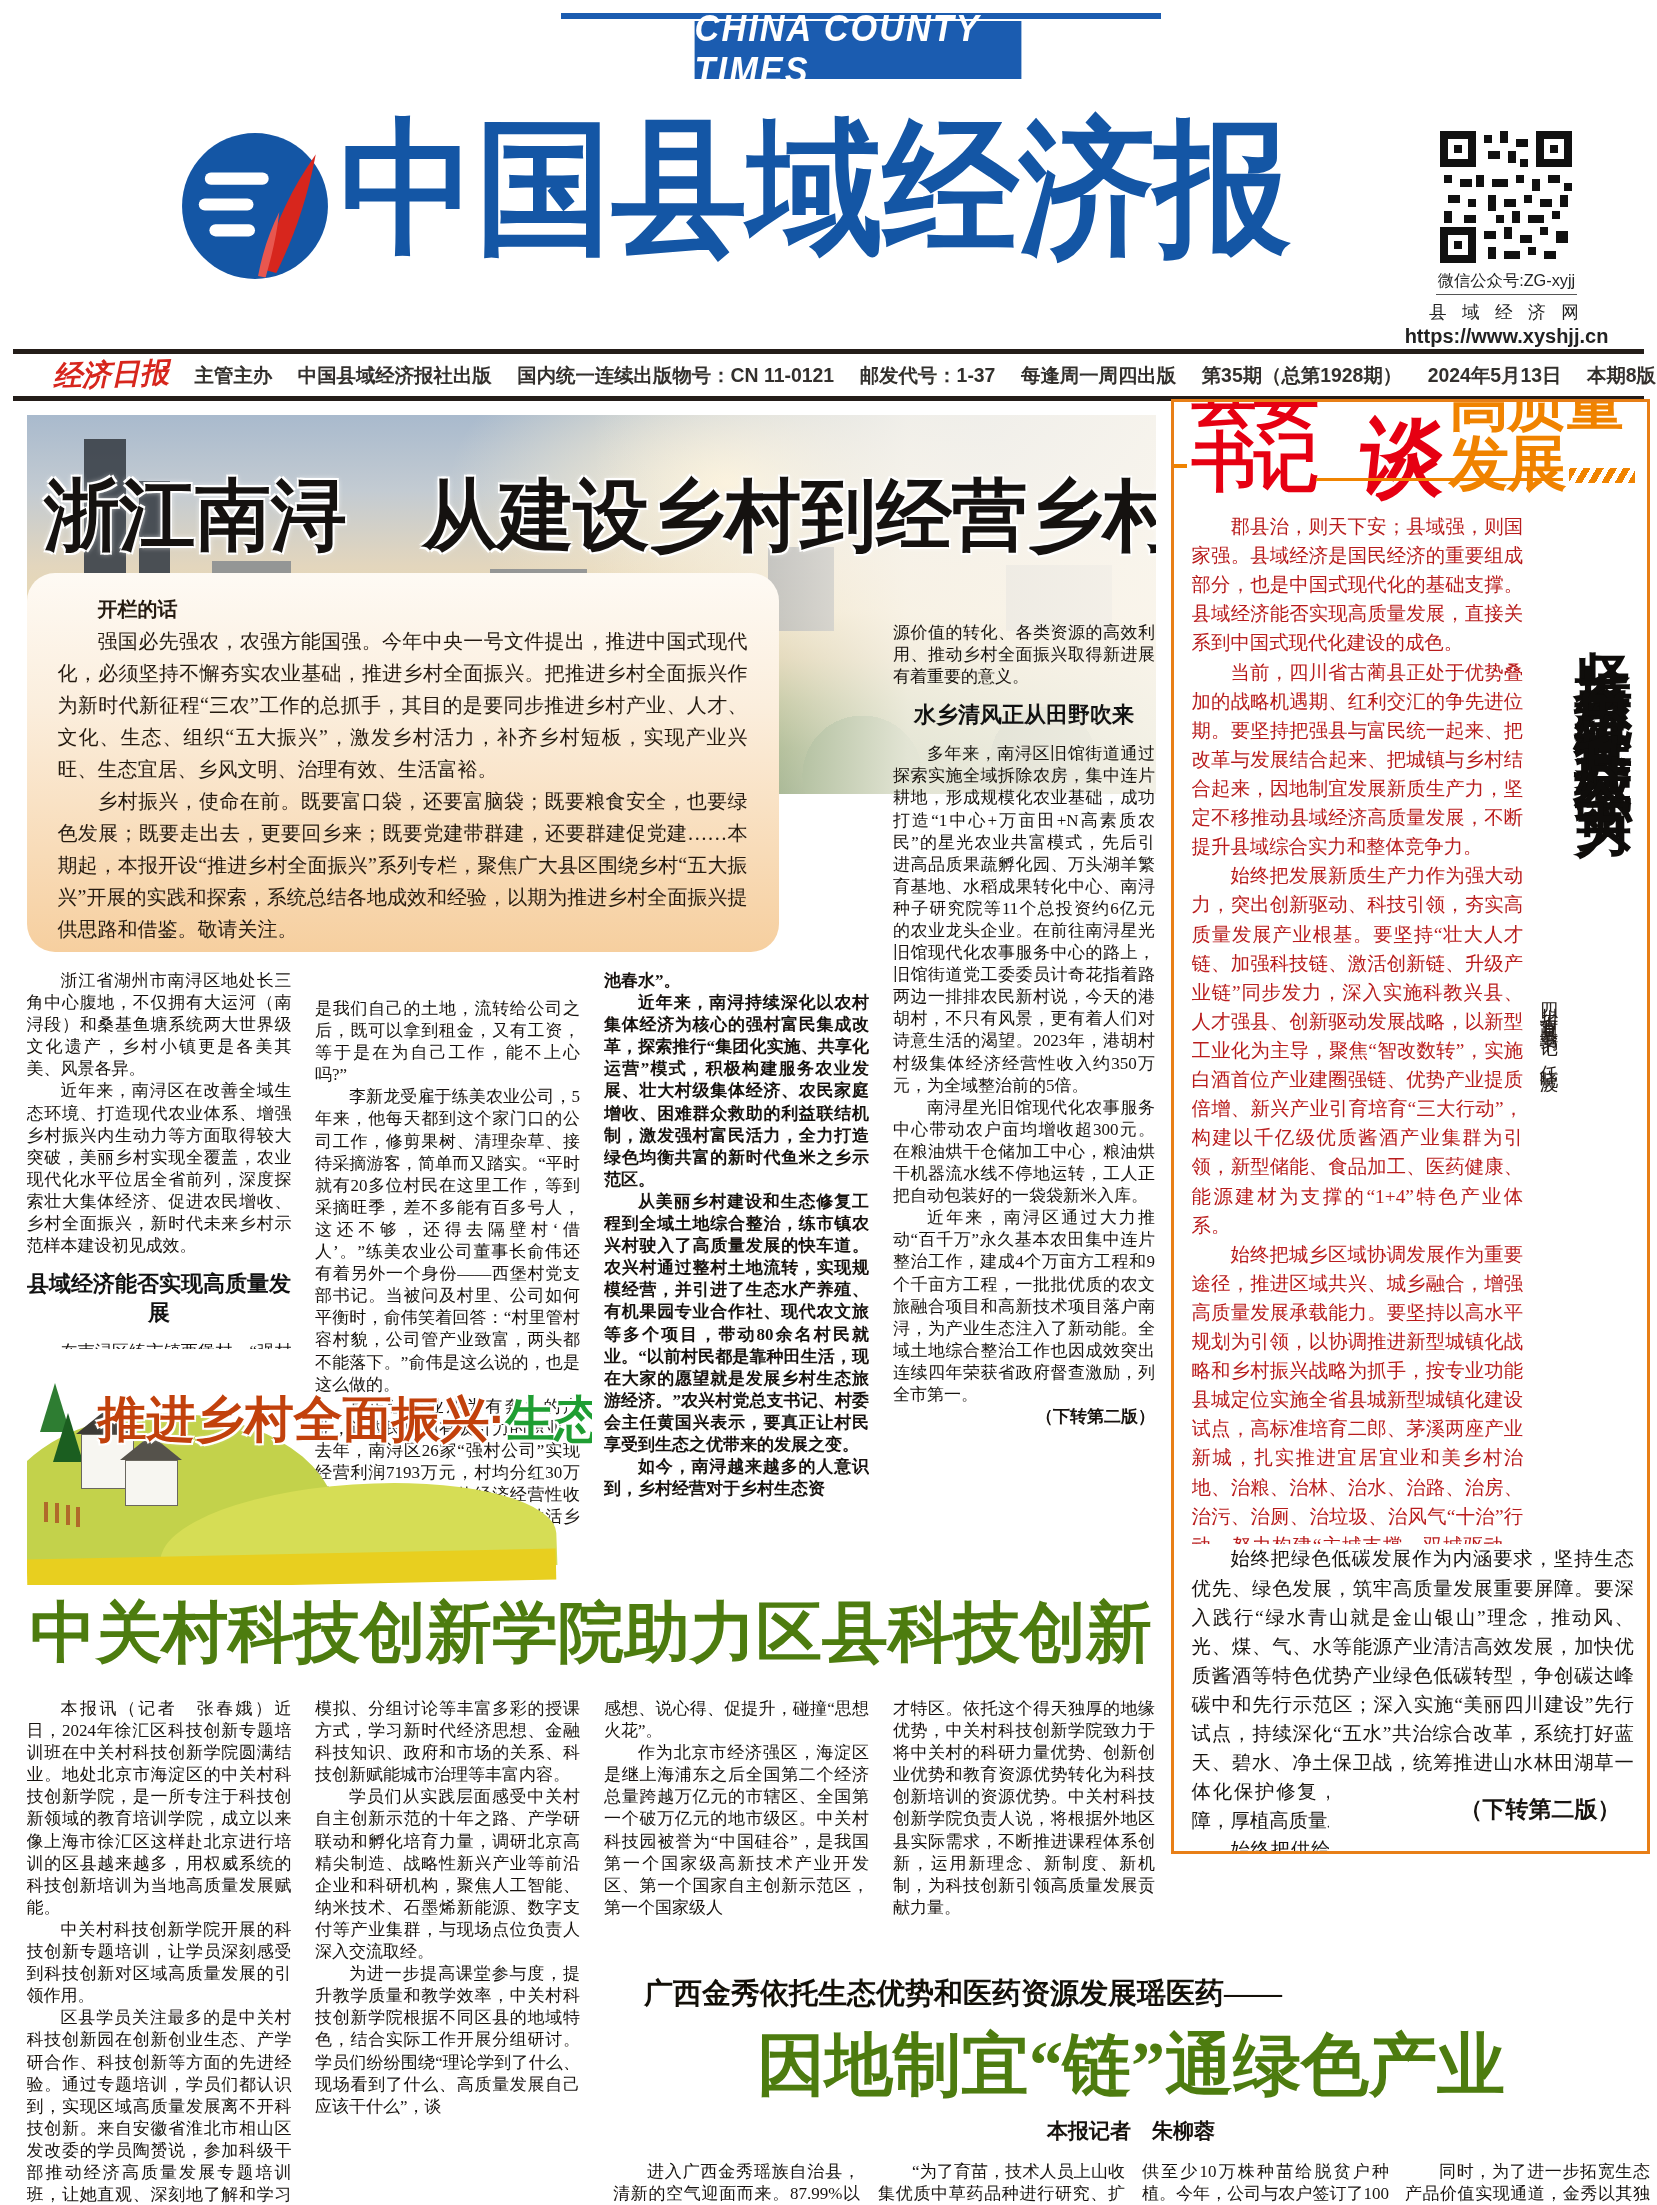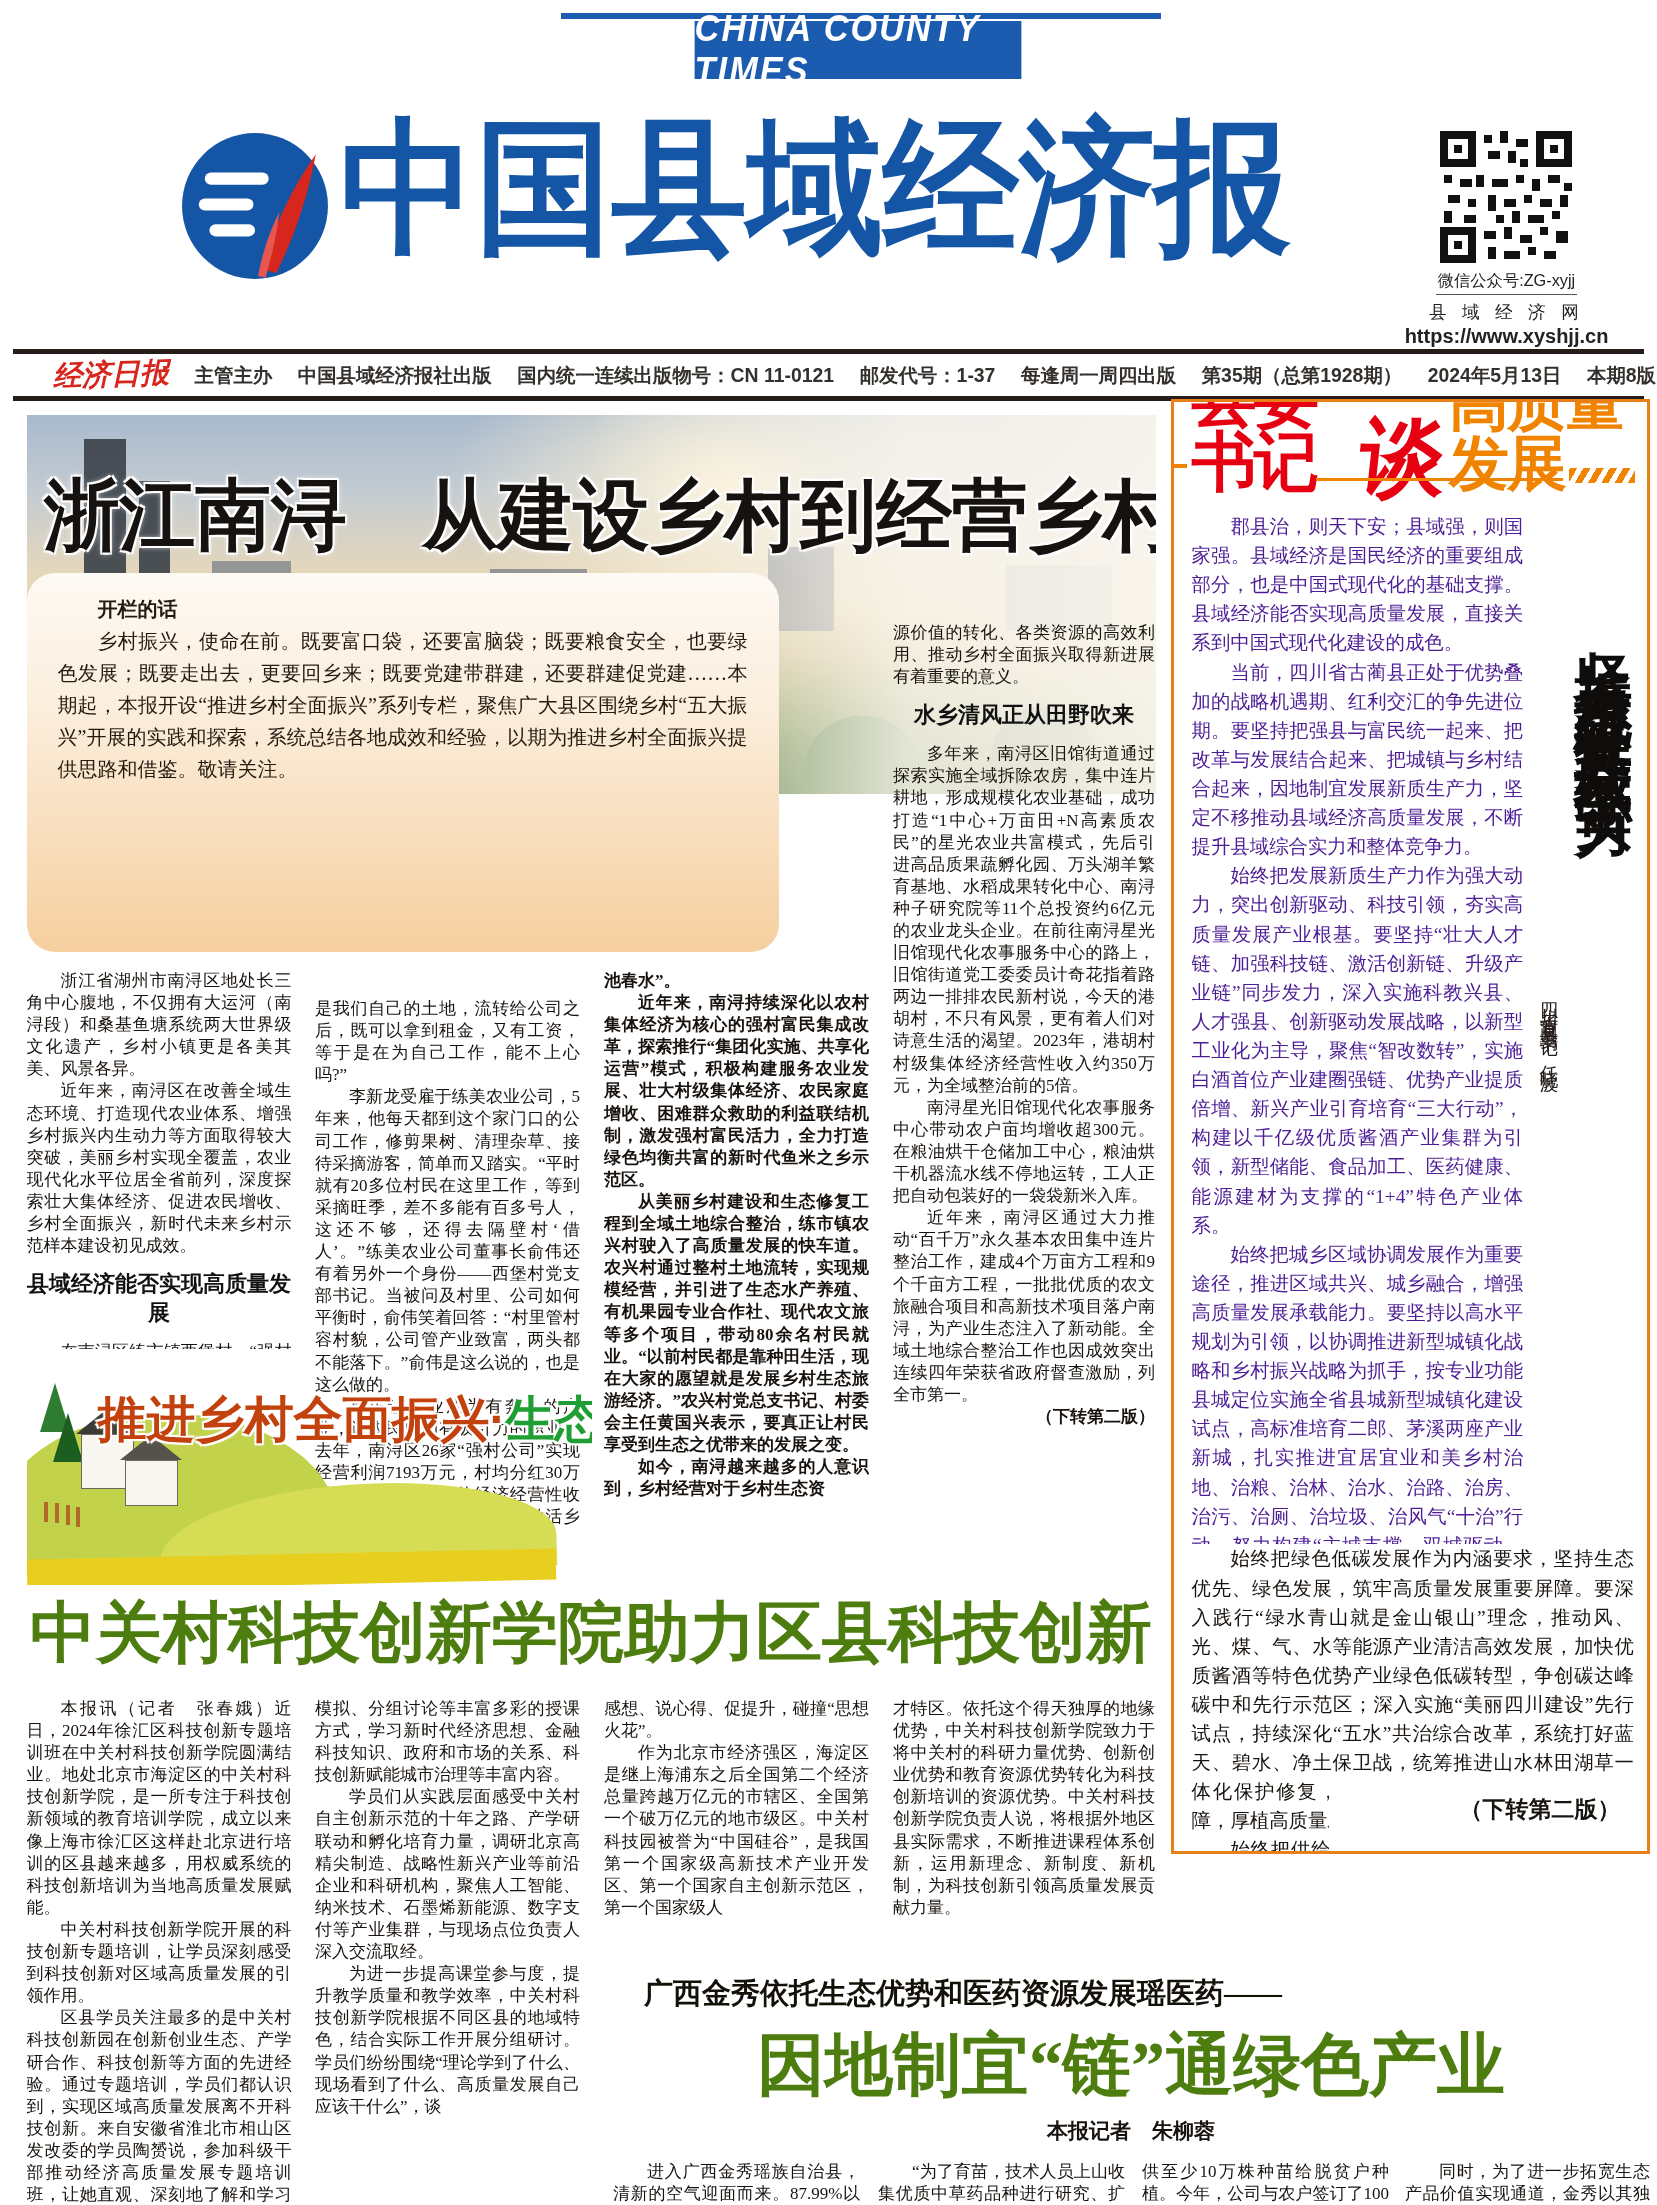--- a/index.html
+++ b/index.html
@@ -58,21 +58,21 @@
   .jwsj{border:3.5px solid #e87f17;background:#fff;overflow:hidden;}
   .jwsj-banner{position:relative;height:88px;display:flex;align-items:flex-end;padding:4.4px 4.4px 0 17.6px;}
   .bn-red{font-weight:900;font-size:65px;color:#e60012;letter-spacing:-2.6px;line-height:1;}
   .bn-tan{font-weight:900;font-size:86px;color:#e60012;line-height:.85;margin:0 2.6px;transform:skewX(-6deg);}
   .bn-orange{font-weight:900;font-size:60px;color:#f08300;letter-spacing:-1.8px;line-height:1;}
   .bn-dash{position:absolute;height:4.4px;background:#f08300;}
   .bn-slash{position:absolute;right:12.3px;bottom:11.5px;width:66px;height:15px;
      background:repeating-linear-gradient(-60deg,#f08300 0 6.2px,rgba(0,0,0,0) 6.2px 11.5px);}
   .bn-under{position:absolute;right:84px;bottom:13.2px;width:247px;height:3.5px;background:#f08300;}
   .jwsj-row{display:flex;height:1050px;overflow:hidden;padding:17.6px 13.2px 0 17.6px;box-sizing:border-box;}
-  .jwsj-text{flex:1;font-family:"Liberation Serif",serif;font-size:19.4px;line-height:1.5;text-align:justify;color:#4c1d95;overflow:hidden;}
+  .jwsj-text{flex:1;font-family:"Liberation Serif",serif;font-size:19.4px;line-height:1.5;text-align:justify;color:#b91c1c;overflow:hidden;}
   .jwsj-text p,.jwsj-text2 p{margin:0;text-indent:2em;}
   .vbyline{writing-mode:vertical-rl;font-family:"Liberation Serif",serif;font-size:18.5px;letter-spacing:4.4px;
      color:#241d19;margin:476px 11.5px 0 13.2px;}
   .vtitle{writing-mode:vertical-rl;font-weight:900;font-size:58px;letter-spacing:11.5px;color:#0f0d0b;
      margin-top:93px;line-height:1.05;}
   .jwsj-text2{font-family:"Liberation Serif",serif;font-size:19.4px;line-height:1.5;text-align:justify;
      color:#17120e;padding:0 13.2px 0 17.6px;}
   .jwsj-jump{position:absolute;right:0;bottom:0;width:318px;height:75px;background:#fff;
      font-family:"Liberation Serif",serif;font-weight:bold;font-size:23px;text-align:right;
      padding:17.6px 26.5px 0 0;box-sizing:border-box;}
@@ -196,20 +196,21 @@
     <div class="abs bldg" style="left:741px;top:132px;width:66px;height:84px;"></div>
     <div class="abs bldg" style="left:979px;top:150px;width:106px;height:66px;"></div>
     <div class="abs treestrip" style="left:0;bottom:0;width:100%;height:132px;"></div>
     <div class="abs haze" style="left:0;top:0;width:100%;height:100%;"></div>
     <div class="abs hero-headline" style="left:0;top:49px;width:100%;">浙江南浔　从建设乡村到经营乡村</div>
     <div class="abs hero-byline" style="left:0;top:194px;width:100%;text-align:center;">本报记者　曾庆华</div>
   </div>
 
   <div class="abs introbox" style="left:26.5px;top:573px;width:690px;height:339px;">
     <p class="intro-label">开栏的话</p>
+    <p>强国必先强农，农强方能国强。今年中央一号文件提出，推进中国式现代化，必须坚持不懈夯实农业基础，推进乡村全面振兴。把推进乡村全面振兴作为新时代新征程“三农”工作的总抓手，其目的是要同步推进乡村产业、人才、文化、生态、组织“五大振兴”，激发乡村活力，补齐乡村短板，实现产业兴旺、生态宜居、乡风文明、治理有效、生活富裕。</p>
     <p>乡村振兴，使命在前。既要富口袋，还要富脑袋；既要粮食安全，也要绿色发展；既要走出去，更要回乡来；既要党建带群建，还要群建促党建……本期起，本报开设“推进乡村全面振兴”系列专栏，聚焦广大县区围绕乡村“五大振兴”开展的实践和探索，系统总结各地成效和经验，以期为推进乡村全面振兴提供思路和借鉴。敬请关注。</p>
   </div>
 
   <div class="abs body-col" style="left:893px;top:622px;width:262px;height:926px;">
     <p style="text-indent:0;">源价值的转化、各类资源的高效利用、推动乡村全面振兴取得新进展有着重要的意义。</p>
     <div class="subhead">水乡清风正从田野吹来</div>
     <p>多年来，南浔区旧馆街道通过探索实施全域拆除农房，集中连片耕地，形成规模化农业基础，成功打造“1中心+万亩田+N高素质农民”的星光农业共富模式，先后引进高品质果蔬孵化园、万头湖羊繁育基地、水稻成果转化中心、南浔种子研究院等11个总投资约6亿元的农业龙头企业。在前往南浔星光旧馆现代化农事服务中心的路上，旧馆街道党工委委员计奇花指着路两边一排排农民新村说，今天的港胡村，不只有风景，更有着人们对诗意生活的渴望。2023年，港胡村村级集体经济经营性收入约350万元，为全域整治前的5倍。</p>
     <p>南浔星光旧馆现代化农事服务中心带动农户亩均增收超300元。在粮油烘干仓储加工中心，粮油烘干机器流水线不停地运转，工人正把自动包装好的一袋袋新米入库。</p>
     <p>近年来，南浔区通过大力推动“百千万”永久基本农田集中连片整治工作，建成4个万亩方工程和9个千亩方工程，一批批优质的农文旅融合项目和高新技术项目落户南浔，为产业生态注入了新动能。全域土地综合整治工作也因成效突出连续四年荣获省政府督查激励，列全市第一。</p>
     <p class="jumpline">（下转第二版）</p>

